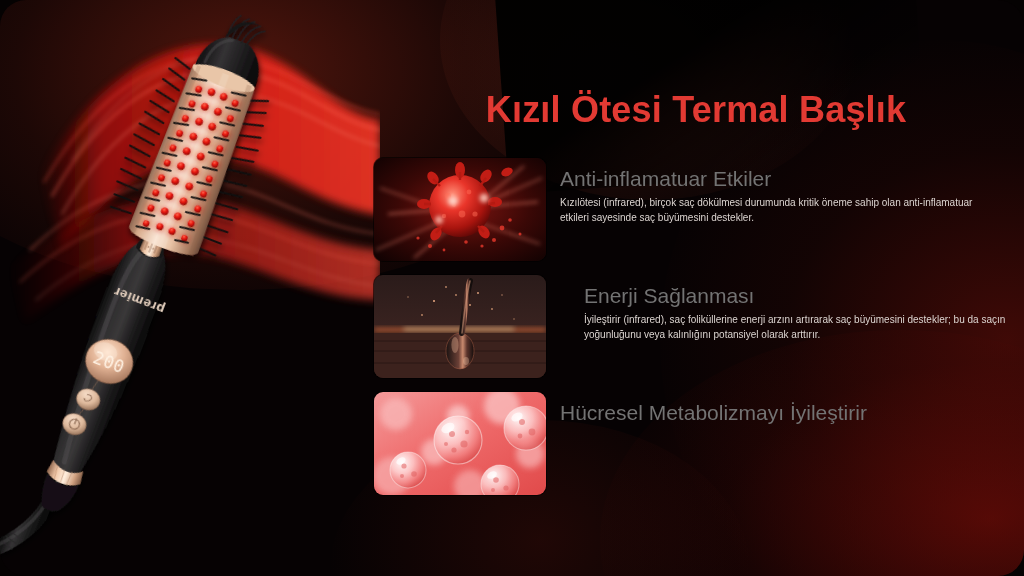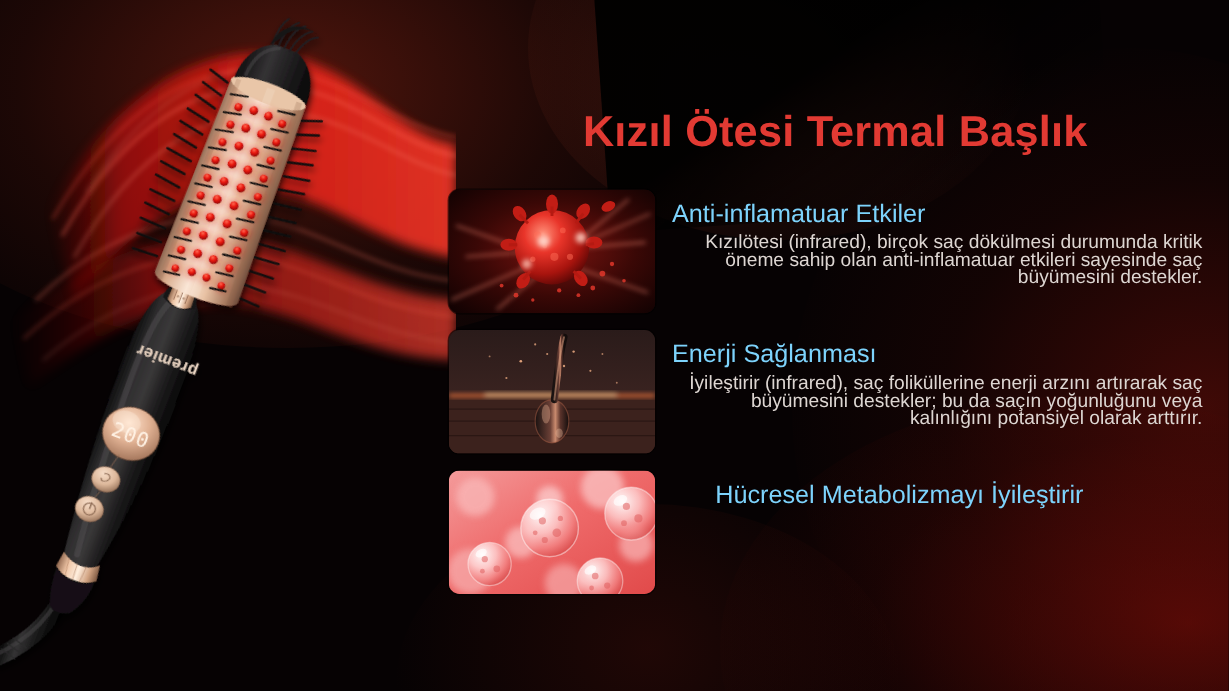--- a/index.html
+++ b/index.html
@@ -9,20 +9,21 @@
     font-family:"Liberation Sans", sans-serif;
     position:relative;
   }
 
   
   #stage {
     position:absolute; inset:0;
     width:1024px; height:576px;
     background:#060203;
     overflow:hidden;
+    border-radius:26px;
   }
   .bg-glow {
     position:absolute;
     border-radius:50%;
     pointer-events:none;
   }
   .bg-glow.g1 {           
     left:-140px; top:-190px; width:760px; height:480px;
     background:radial-gradient(ellipse at 50% 55%, rgba(150,40,22,.52) 0%, rgba(95,25,14,.26) 42%, rgba(0,0,0,0) 72%);
   }
@@ -88,22 +89,22 @@
   }
 
   .feature-row {
     position:absolute;
     left:14px;
     width:648px;
     display:flex;
     align-items:flex-start;
   }
   .feature-row.r1 { top:158px; }
-  .feature-row.r2 { top:275px; }
-  .feature-row.r3 { top:392px;gap:36px; }
+  .feature-row.r2 { top:275px;gap:24px; }
+  .feature-row.r3 { top:392px; }
 
   .thumb {
     width:172px; height:103px;
     border-radius:9px;
     flex:0 0 172px;
     overflow:hidden;
     position:relative;
     background:#140606;
     box-shadow:0 0 0 1px rgba(0,0,0,.6);
   }
@@ -111,32 +112,31 @@
 
   .feature-text {
     padding-left:14px;
     padding-top:8px;
     flex:1 1 auto;
     min-width:0;
   }
   .feature-title {
     font-size:21px;
     font-weight:400;
-    color:#7dd3fc;
+    color:#737373;
     line-height:26px;
     margin-bottom:4px;
     white-space:nowrap;
   }
   .feature-body {
-    font-size:16px;
+    font-size:10px;
     font-weight:400;
     color:#ddd6d2;
     line-height:14.6px;
     max-width:442px;
-    text-align:right;
   }
 </style>
 </head>
 <body>
 
 <div id="stage">
 
   <div class="bg-glow g1"></div>
   <div class="bg-glow g2"></div>
   <div class="bg-glow g3"></div>

